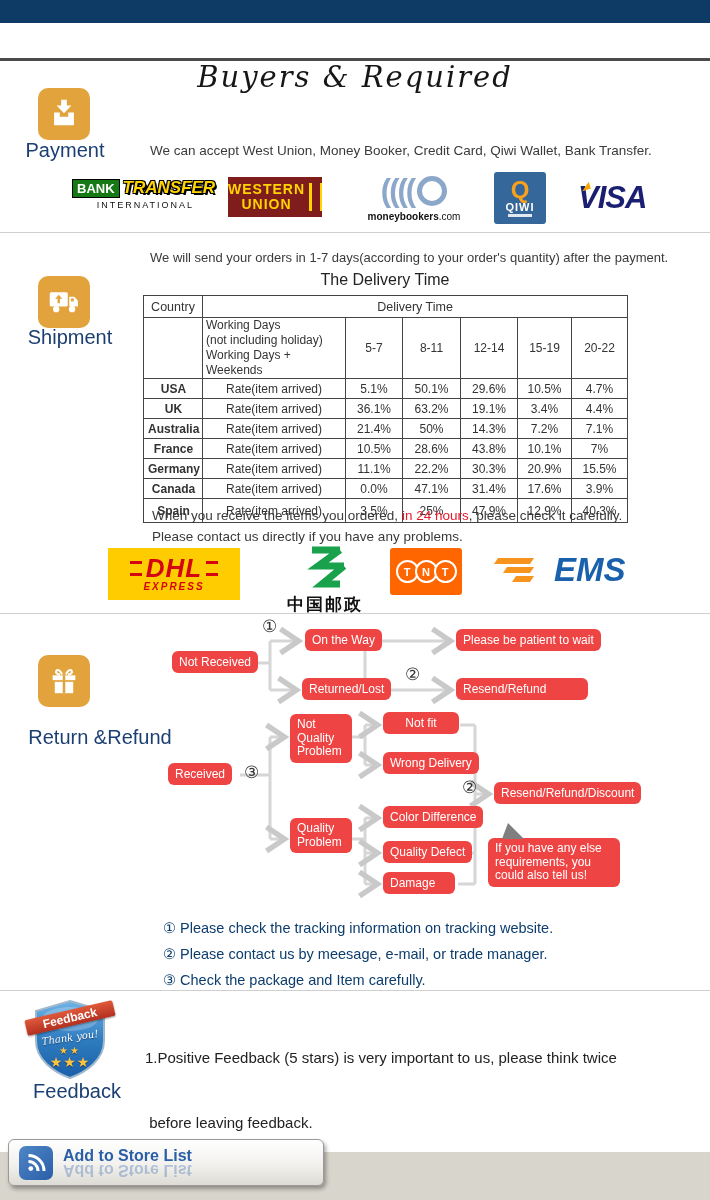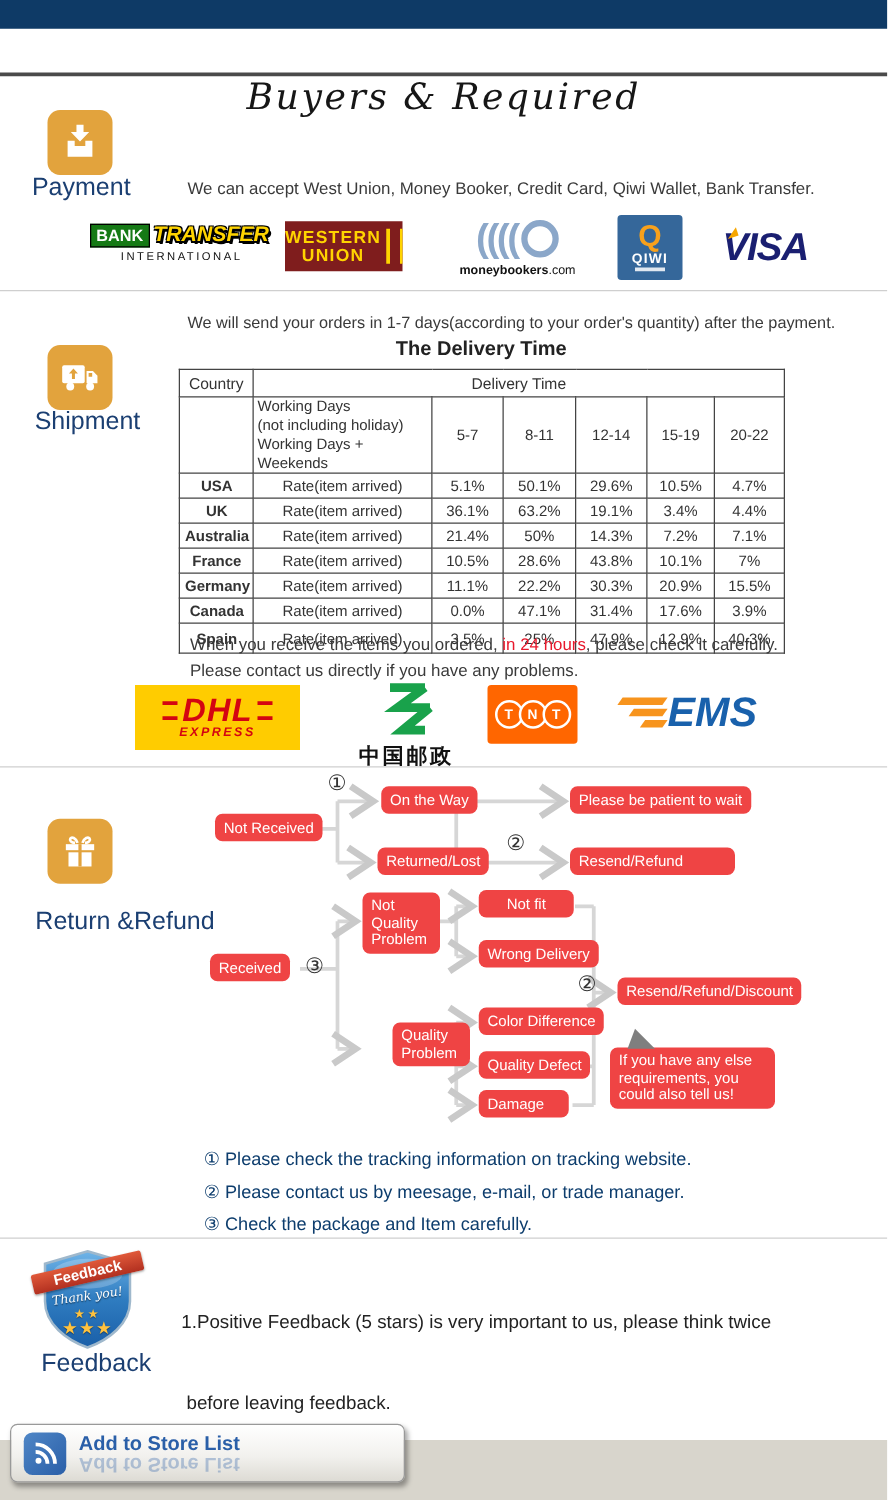--- a/index.html
+++ b/index.html
@@ -42,21 +42,21 @@
   .qiwi-q{color:#f8a11c;font-size:24px;font-weight:bold;line-height:22px;}
   .qiwi-text{color:#fff;font-size:11px;font-weight:bold;letter-spacing:1px;line-height:12px;}
   .qiwi-sub{width:24px;height:3px;background:rgba(255,255,255,.85);margin-top:1px;}
   .visa{left:578px;top:180px;color:#1a1f71;font-style:italic;font-weight:900;font-size:31px;letter-spacing:-1px;}
   .visa-notch{position:absolute;left:3px;top:3px;width:0;height:0;
     border-left:9px solid transparent;border-bottom:7px solid #f7a600;transform:rotate(-18deg);}
 
   
   .ship-intro{position:absolute;left:150px;top:250px;font-size:13px;color:#3a3a3a;white-space:nowrap;}
   .table-title{position:absolute;left:143px;top:271px;width:484px;text-align:center;
-    font-size:16px;font-weight:bold;color:#222;}
+    font-size:16px;font-weight:normal;color:#222;}
   .dtable{position:absolute;left:143px;top:295px;width:484px;border-collapse:collapse;
     font-size:12px;color:#333;table-layout:fixed;}
   .dtable td{border:1px solid #444;padding:0 3px;text-align:center;overflow:hidden;}
   .dtable .h-row td{height:21px;font-size:12.5px;}
   .dtable .wd-row td{height:48px;}
   .wd-cell{text-align:left !important;line-height:15px;font-size:12px;}
   .dtable .d-row td{height:19px;}
   .country-cell{text-align:center;padding-left:4px !important;font-weight:bold;}
   .ship-note{position:absolute;left:152px;top:505px;width:492px;font-size:13.5px;color:#3a3a3a;line-height:21px;}
   .red{color:#e8192c;}
@@ -67,21 +67,21 @@
   .dhl-row{display:flex;align-items:center;}
   .dhl-stripe{width:12px;height:9px;border-top:3px solid #d40511;border-bottom:3px solid #d40511;margin:0 4px;}
   .dhl-word{color:#d40511;font-style:italic;font-weight:900;font-size:26px;line-height:25px;letter-spacing:1px;}
   .dhl-express{color:#d40511;font-style:italic;font-weight:bold;font-size:10px;letter-spacing:2px;}
   .cpost{left:283px;top:544px;width:84px;display:flex;flex-direction:column;align-items:center;}
   .cpost-text{font-size:17px;font-weight:bold;color:#111;letter-spacing:2px;margin-top:1px;}
   .tnt{left:390px;top:548px;width:72px;height:47px;background:#f60;border-radius:3px;
     display:flex;align-items:center;justify-content:center;}
   .tnt-circle{width:19px;height:19px;border:2px solid #fff;border-radius:50%;color:#fff;font-weight:900;
     font-size:11px;display:flex;align-items:center;justify-content:center;margin:0 -2px;background:#f60;}
-  .ems{left:496px;top:551px;display:flex;align-items:center;gap:2px;}
+  .ems{left:496px;top:551px;display:flex;align-items:center;gap:22px;}
   .ems-chevrons{display:flex;flex-direction:column;gap:3px;align-items:flex-end;}
   .chev{height:6px;background:#f7941d;transform:skewX(-35deg);}
   .chev1{width:36px;} .chev2{width:27px;} .chev3{width:18px;}
   .ems-word{color:#1961ac;font-style:italic;font-weight:900;font-size:33px;}
 
   
   #flow{position:absolute;left:150px;top:618px;width:500px;height:292px;}
   #flow svg.lines{position:absolute;left:0;top:0;z-index:0;}
   .fbox{position:absolute;z-index:1;background:#ef4444;color:#fff;border-radius:6px;
     font-size:12px;line-height:14px;padding:4px 7px;white-space:nowrap;text-align:center;}
@@ -89,21 +89,21 @@
   .fnum{position:absolute;z-index:1;font-size:17px;color:#333;}
   .f-ontheway{left:155px;top:11px;}
   .f-patient{left:306px;top:11px;}
   .f-notrec{left:22px;top:33px;text-align:right;}
   .f-retlost{left:152px;top:60px;}
   .f-resref{left:306px;top:60px;width:118px;text-align:left;}
   .f-nqp{left:140px;top:96px;width:48px;}
   .f-notfit{left:233px;top:94px;width:62px;}
   .f-wrongdel{left:233px;top:134px;}
   .f-received{left:18px;top:145px;}
-  .f-qp{left:140px;top:200px;width:48px;margin-left:24px;}
+  .f-qp{left:140px;top:200px;width:48px;}
   .f-colordiff{left:233px;top:188px;}
   .f-qdefect{left:233px;top:223px;}
   .f-damage{left:233px;top:254px;width:58px;text-align:left;}
   .f-rrd{left:344px;top:164px;}
   .f-bubble{left:338px;top:220px;width:118px;}
   .f-bubble .tail{position:absolute;left:14px;top:-15px;width:0;height:0;
     border-bottom:16px solid #7f7f7f;border-left:6px solid transparent;border-right:16px solid transparent;}
   .n1{left:112px;top:-2px;} .n2a{left:255px;top:46px;} .n3{left:94px;top:144px;} .n2b{left:312px;top:159px;}
 
   .rnotes{position:absolute;left:163px;top:915px;color:#0d3d6d;font-size:14.5px;line-height:26px;}

